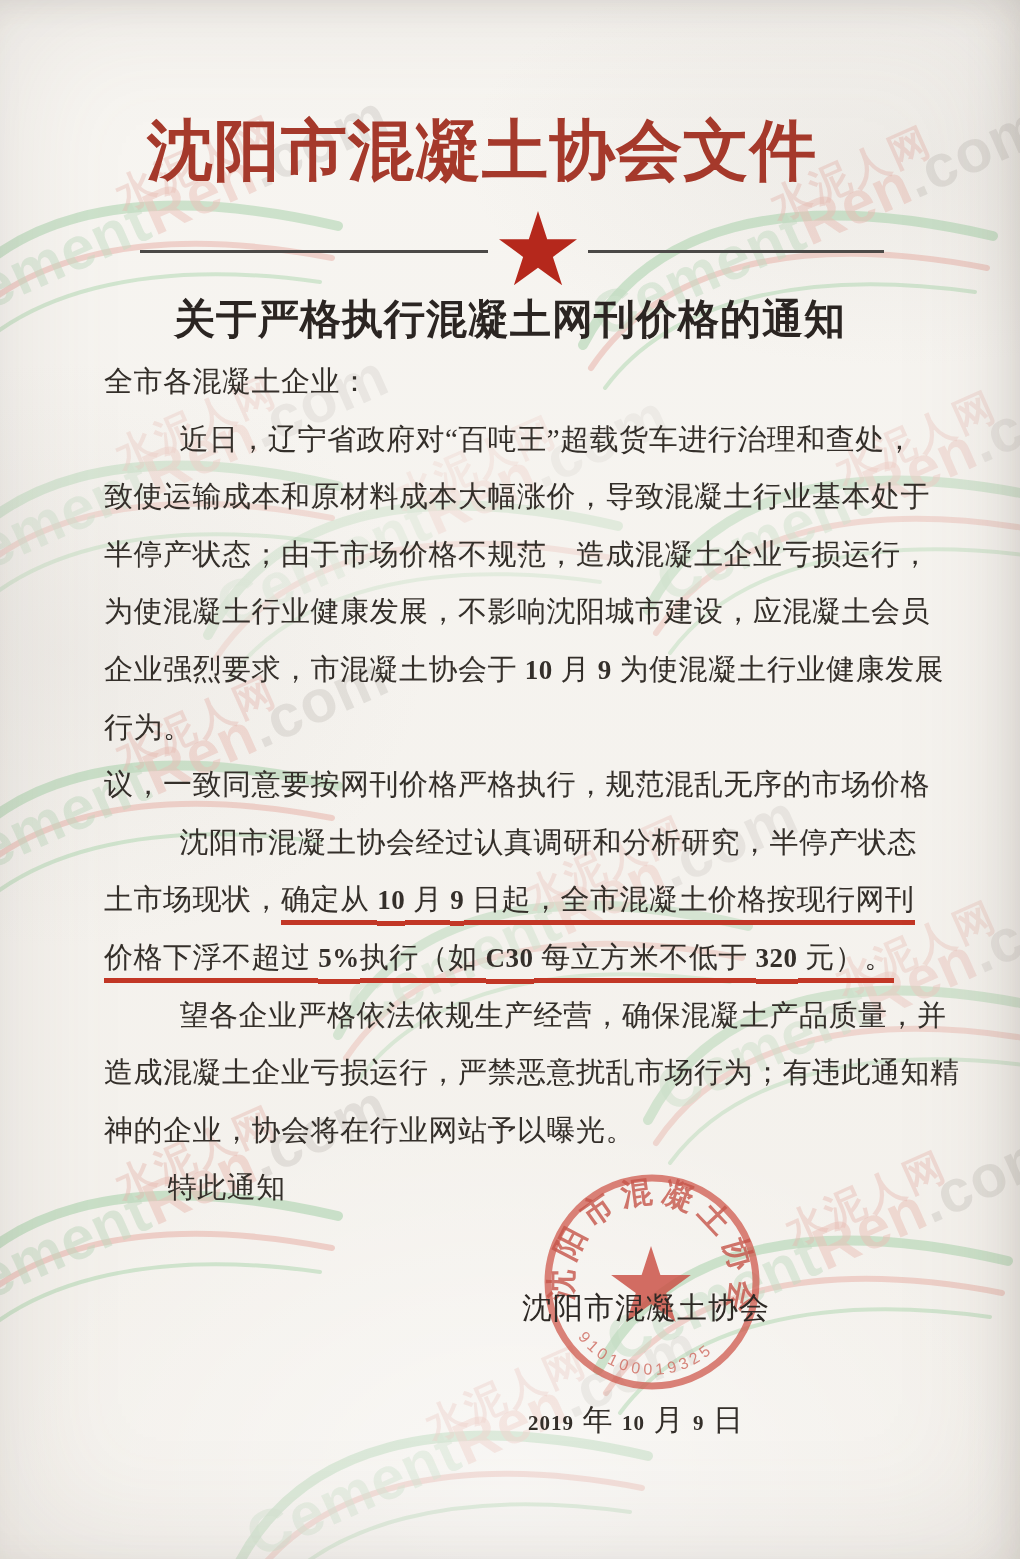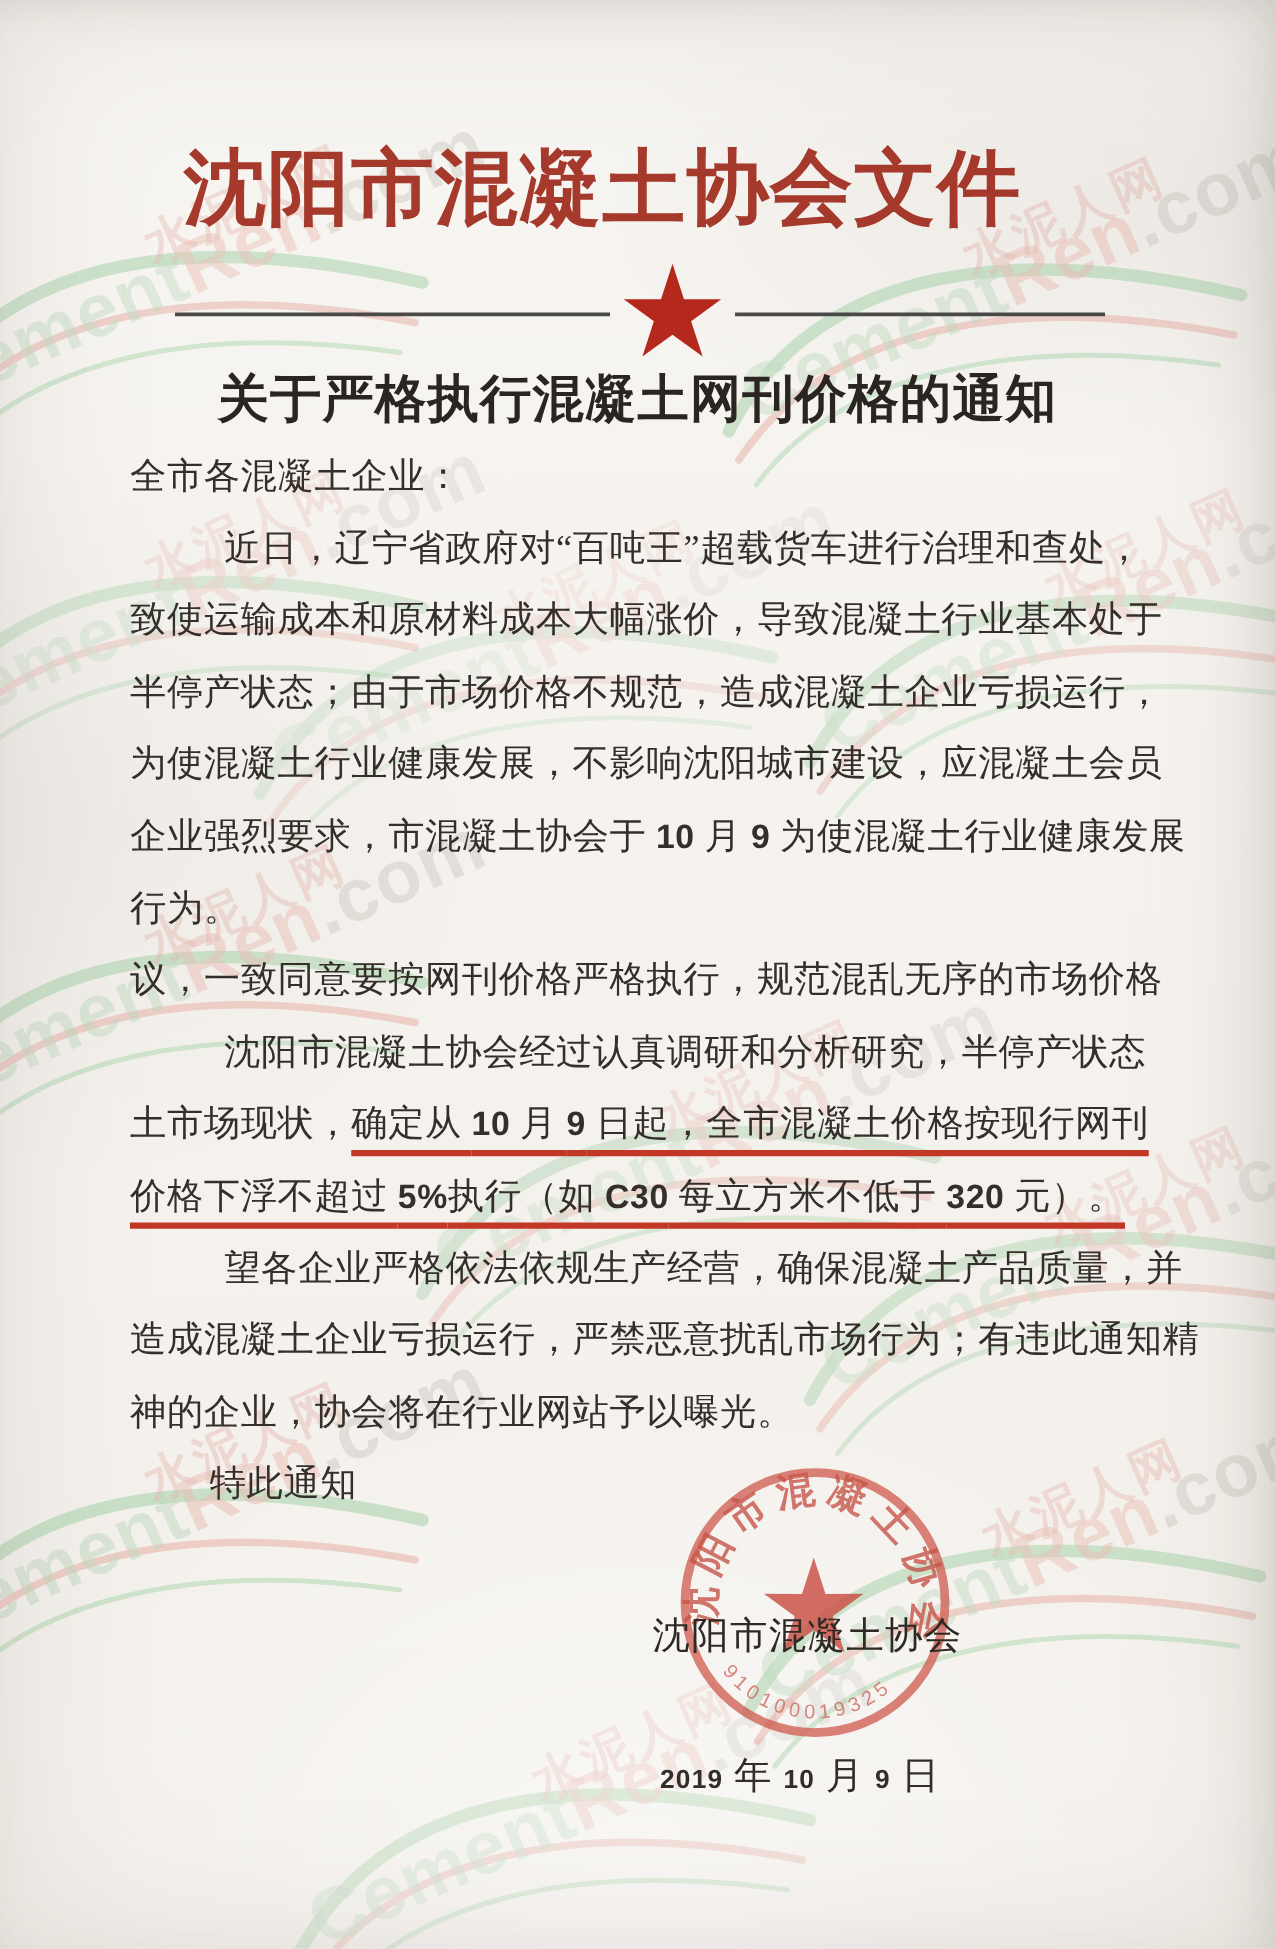--- a/index.html
+++ b/index.html
@@ -44,21 +44,21 @@
   .notice-title{
     position:absolute;left:0;top:292px;width:1020px;margin:0;text-align:center;z-index:3;
     font-size:41px;font-weight:600;letter-spacing:1px;color:#2b2522;
   }
   
   .body{position:absolute;left:104px;top:353px;width:824px;z-index:3;}
   .bline{
     height:57.6px;line-height:57.6px;font-size:29px;letter-spacing:.5px;
     white-space:nowrap;color:#342f2a;
   }
-  .bd{font-family:Liberation Sans, sans-serif;font-weight:700;font-size:27px;}
+  .bd{font-family:Liberation Serif, serif;font-weight:700;font-size:27px;}
   .ul{border-bottom:5px solid #c23726;padding-bottom:5px;}
   .bd.ul{padding-bottom:6px;}
   
   .seal-svg{position:absolute;left:520px;top:1150px;z-index:2;}
   .signature{
     position:absolute;left:522px;top:1288px;z-index:4;
     font-size:30px;letter-spacing:1px;color:#2e2925;white-space:nowrap;
   }
   .date{
     position:absolute;left:528px;top:1400px;z-index:4;

